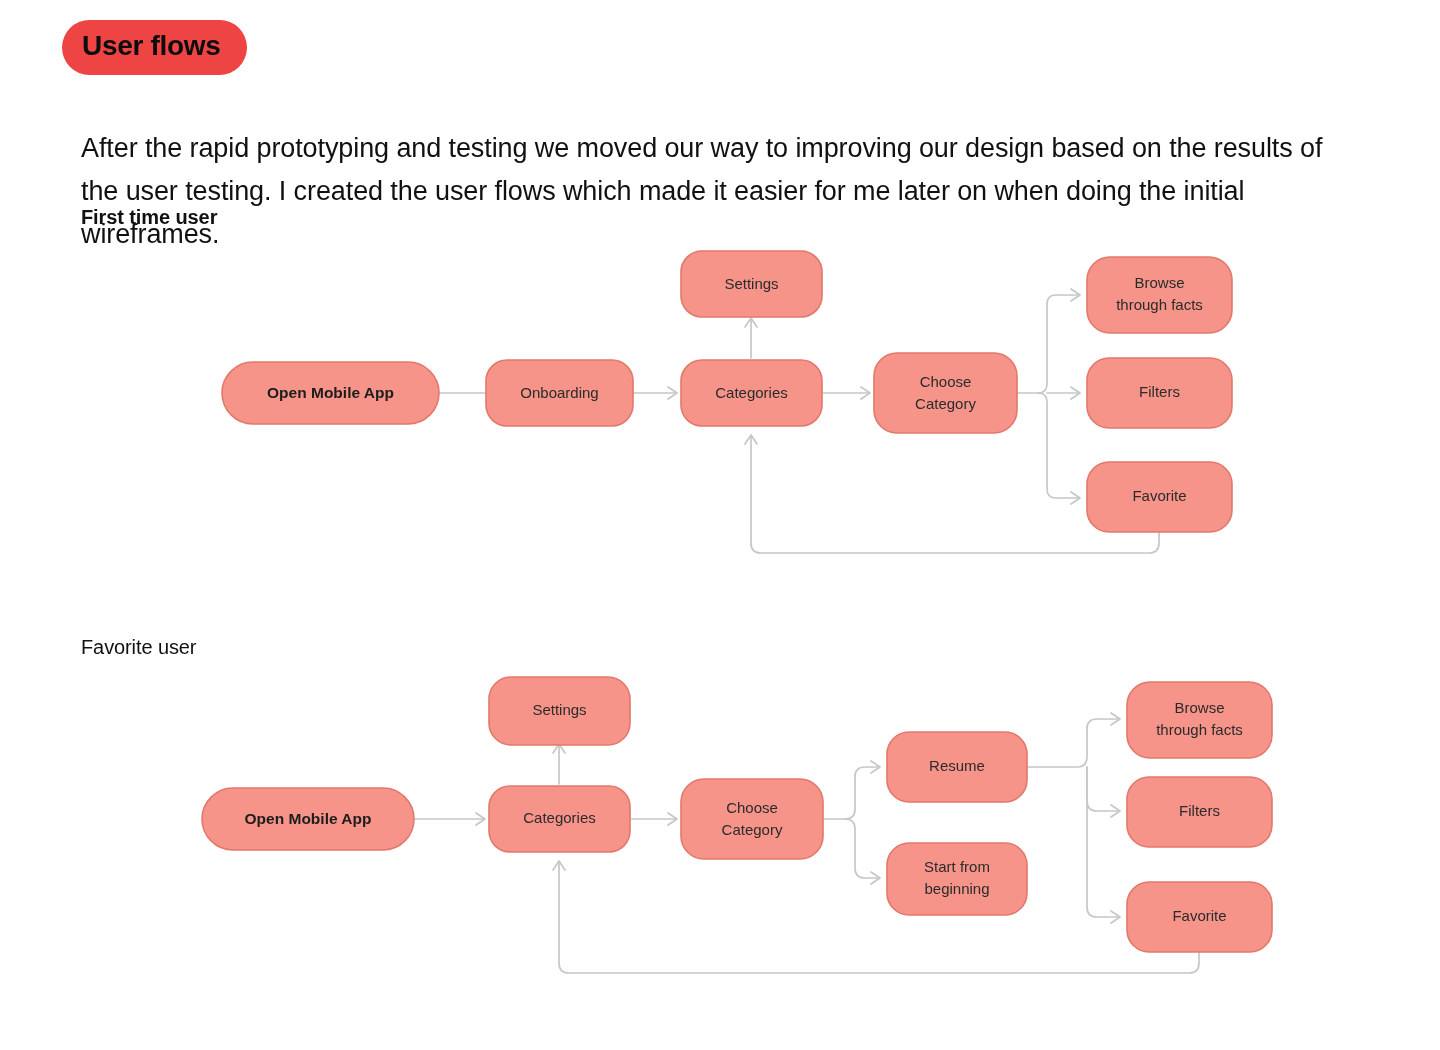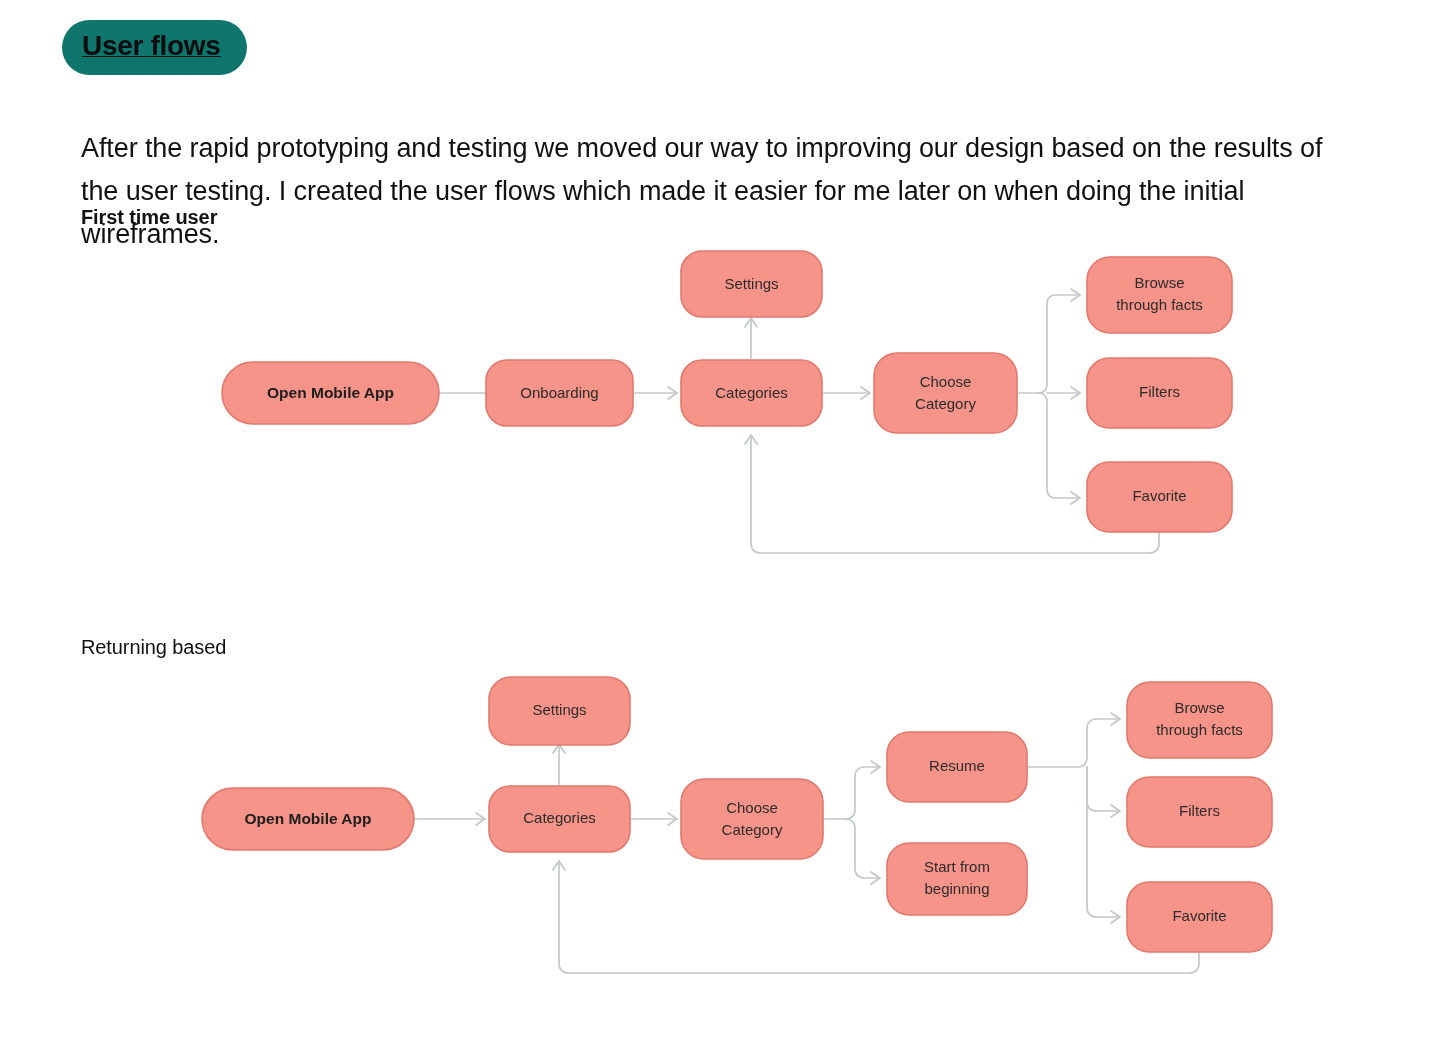--- a/index.html
+++ b/index.html
@@ -15,24 +15,23 @@
     color: #111111;
     overflow: hidden;
   }
 
   
   .title-pill {
     position: absolute;
     left: 62px;
     top: 20px;
     padding: 11px 26px 13px 20px;
-    background: #0f766e;
+    background: #ef4444;
     border-radius: 28px;
     display: inline-block;
-    text-decoration: underline;
   }
   .title-pill .title-text {
     font-size: 28px;
     font-weight: 700;
     letter-spacing: -0.3px;
     color: #0d0d0d;
     line-height: 1.1;
     white-space: nowrap;
   }
 
@@ -102,21 +101,21 @@
 </head>
 <body>
 
 <div class="title-pill">
   <span class="title-text">User flows</span>
 </div>
 
 <p class="intro">After the rapid prototyping and testing we moved our way to improving our design based on the results of the user testing. I created the user flows which made it easier for me later on when doing the initial wireframes.</p>
 
 <div class="section-label" id="label-first">First time user</div>
-<div class="section-label" id="label-return">Returning based</div>
+<div class="section-label" id="label-return">Favorite user</div>
 
 <div class="diagram" id="flow-first">
 <svg width="1440" height="340" viewBox="0 0 1440 340" xmlns="http://www.w3.org/2000/svg">
 
   <g>
     <path class="edge" d="M440,157 L603,157"></path>
     <path class="edge-head" d="M595,151 L604,157 L595,163"></path>
   </g>
   <g>
     <path class="edge" d="M633,157 L676,157"></path>

